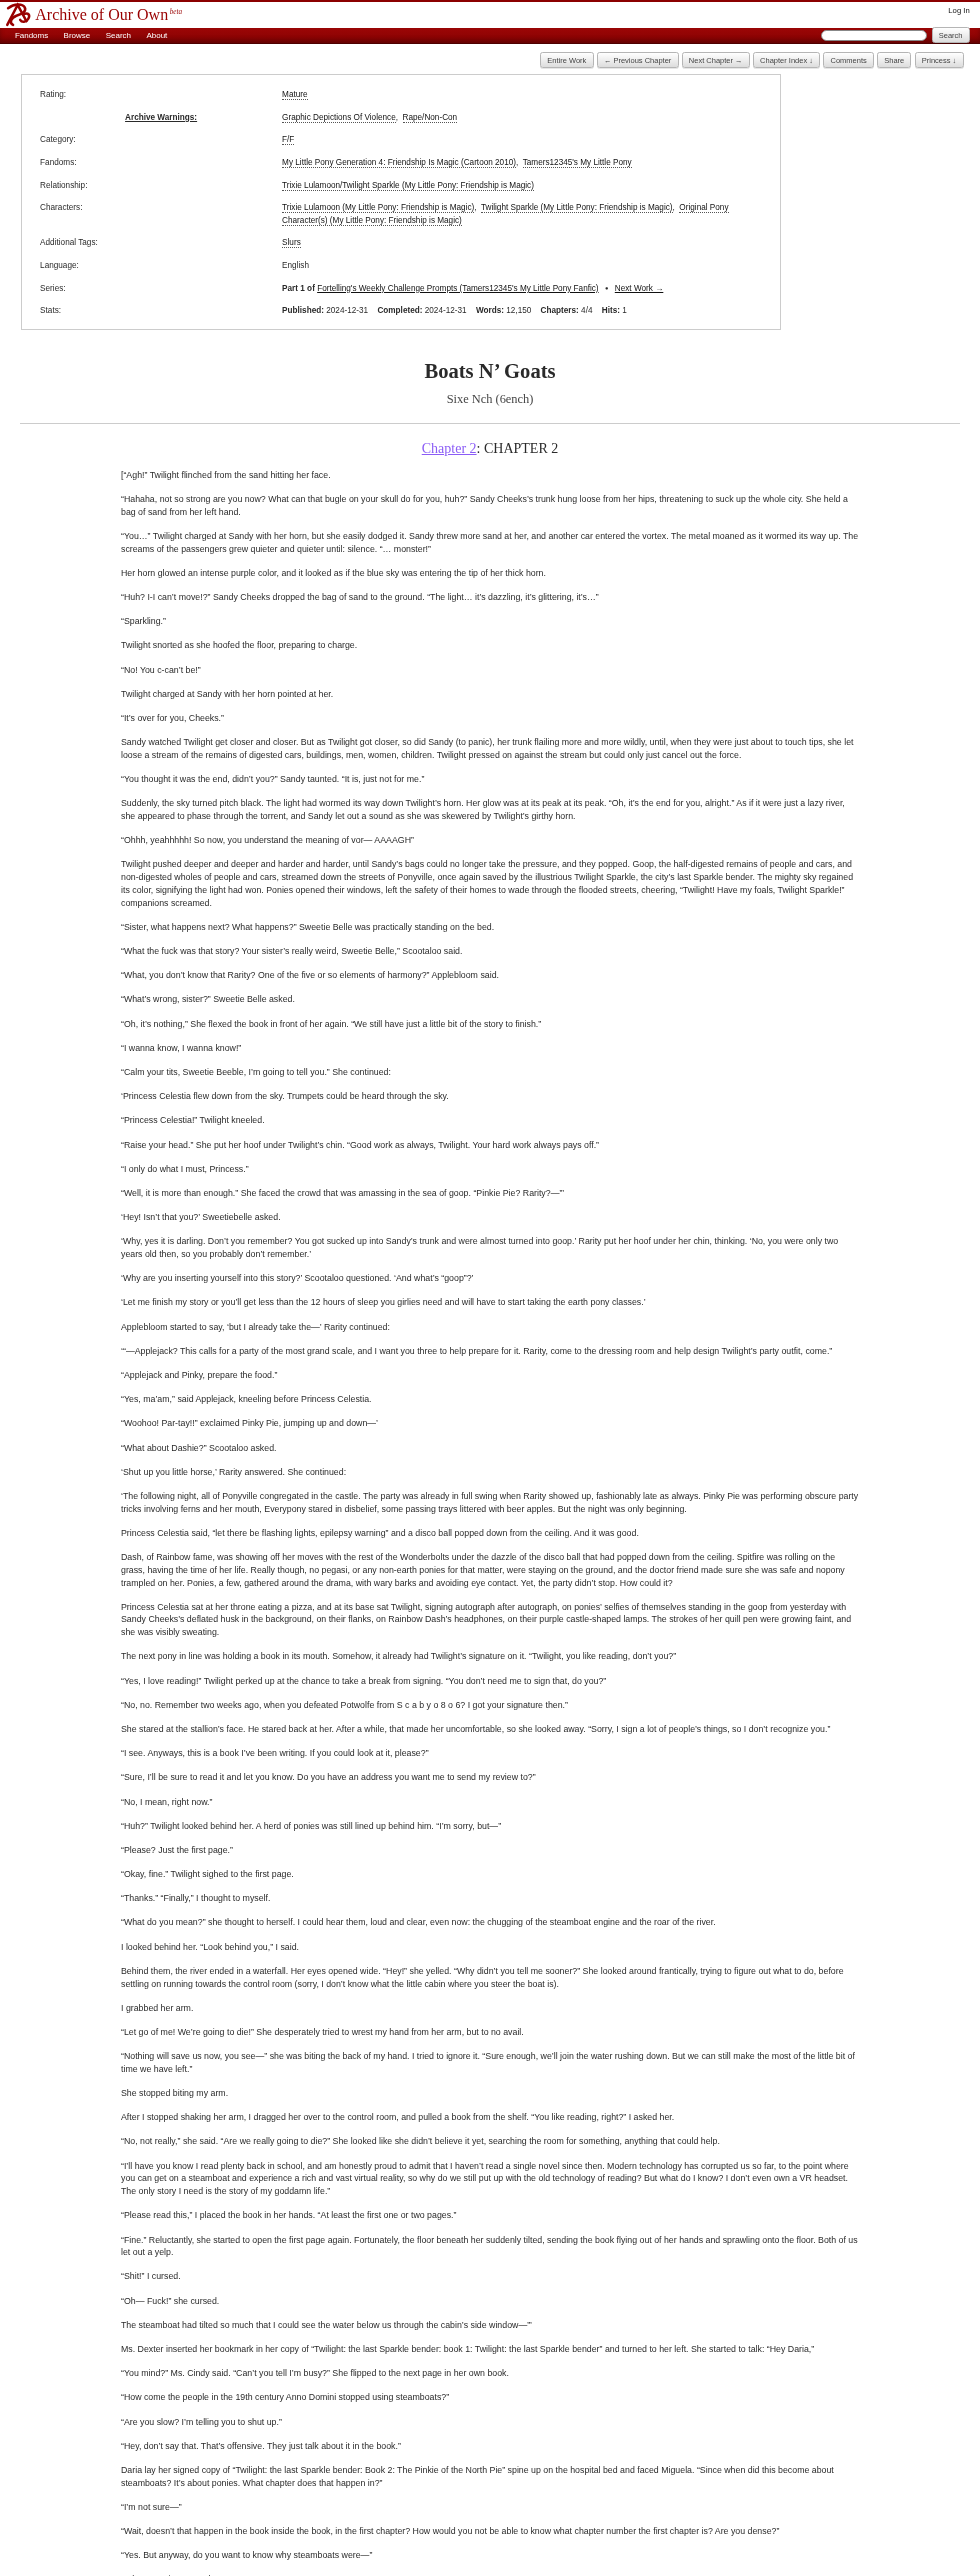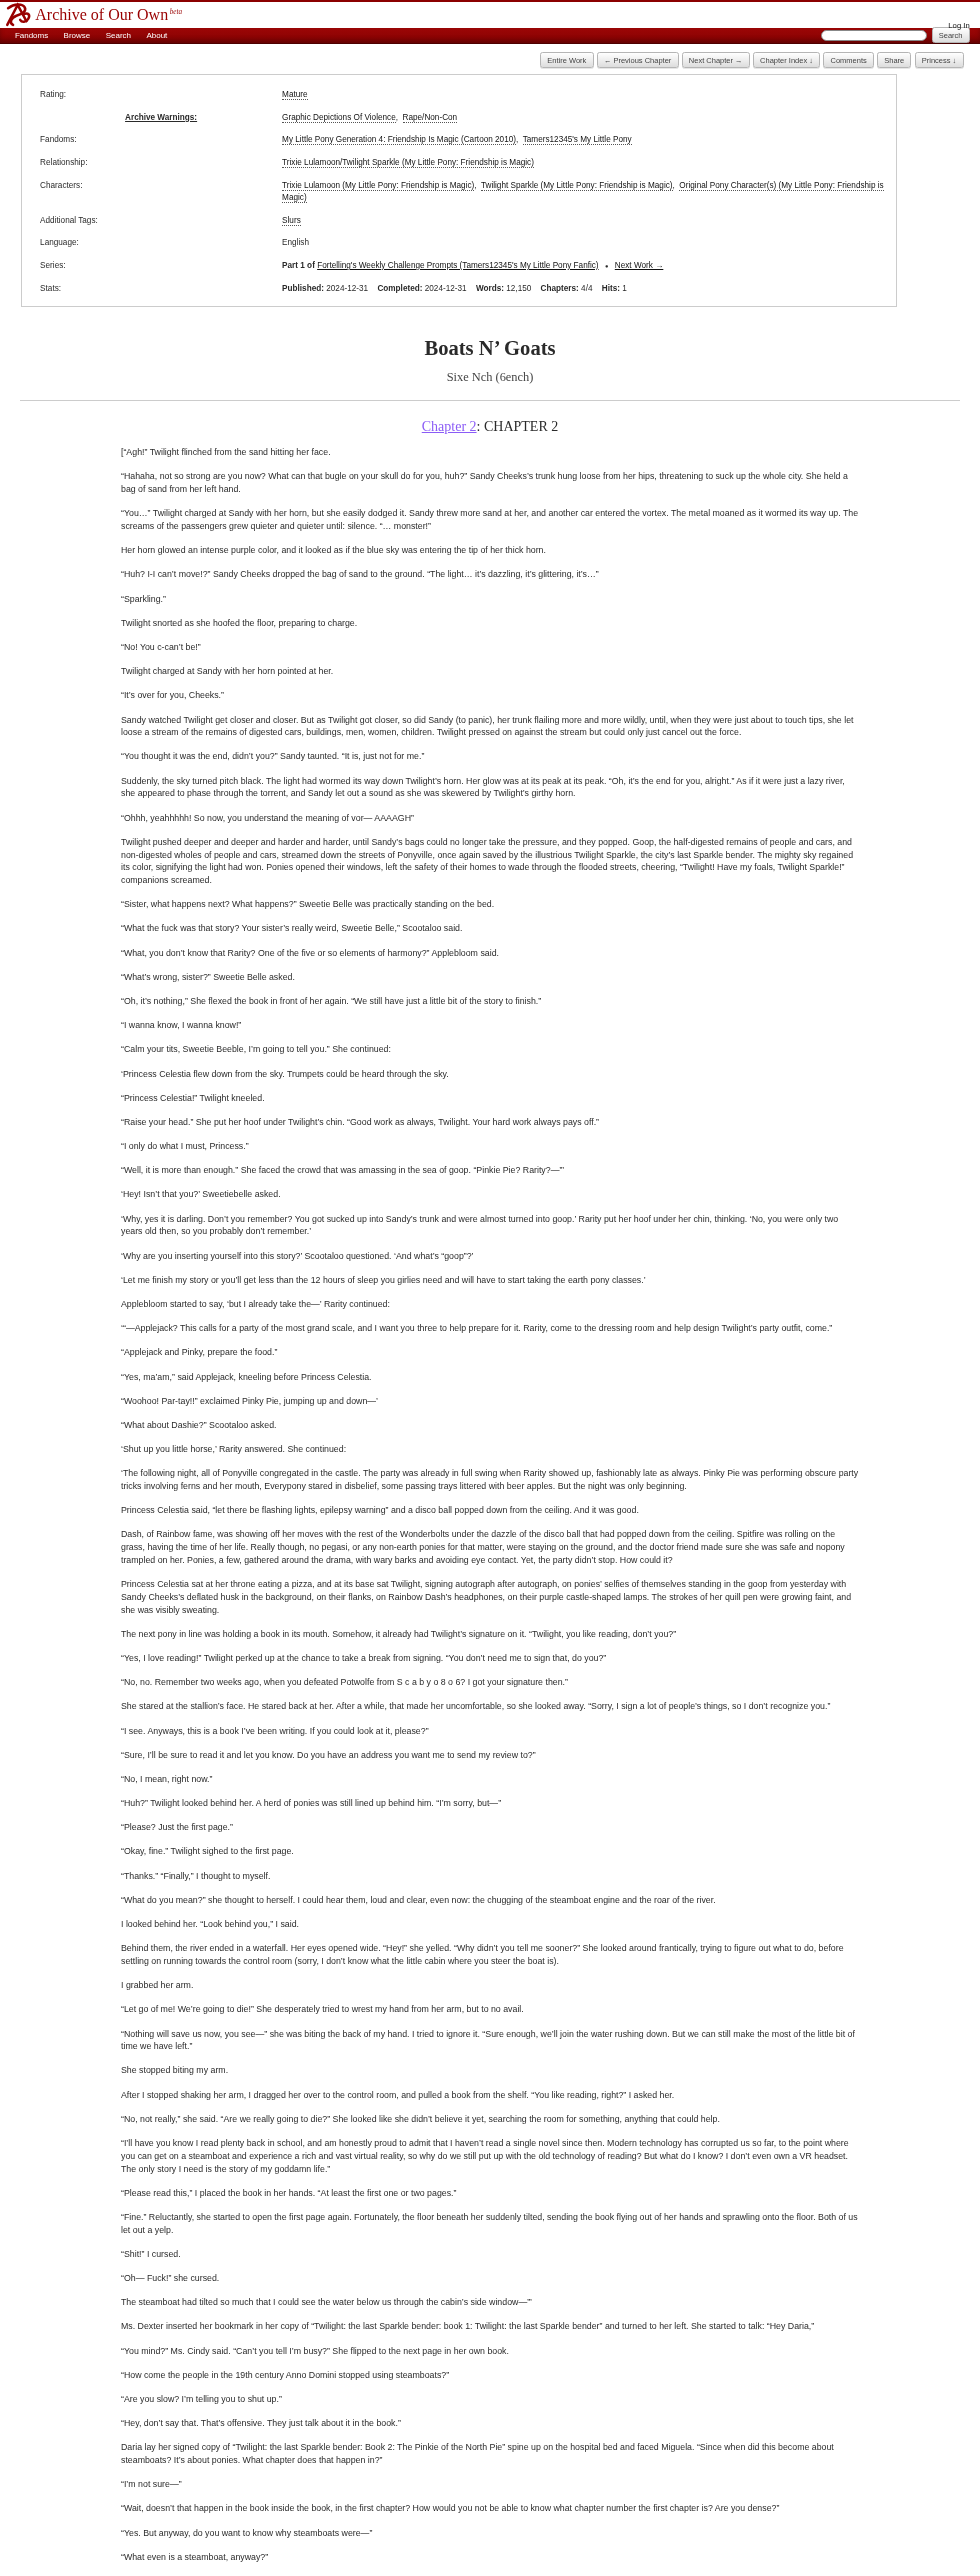--- a/index.html
+++ b/index.html
@@ -8,39 +8,39 @@
   body { width:980px; }
   a { cursor:pointer; }
 
   
   .top-border { height:1.5px; background:#8b0000; }
   .masthead { position:relative; height:26px; display:flex; align-items:center; padding:1px 5.2px 0; }
   .logo { margin-right:3.1px; }
   .site-title { font-family:"Liberation Serif","DejaVu Serif",serif; color:#990000;
     font-size:16px; text-decoration:none; }
   .site-title sup { font-style:italic; font-size:7.2px; margin-left:1.5px; }
-  .login-link { position:absolute; right:10.3px; top:19px; color:#111; font-size:7.7px; text-decoration:none; }
+  .login-link { position:absolute; right:10.3px; top:4px; color:#111; font-size:7.7px; text-decoration:none; }
 
   .primary-nav { background:#8f0404; background:linear-gradient(#9d0606,#840202);
     border-bottom:1px solid #4d0000; height:16.5px; display:flex; align-items:center; padding:0 7.2px;
     box-shadow: inset 0 -3.1px 5.2px rgba(0,0,0,.25); gap: 20px; }
   .primary-nav a.navlink { color:#fff; text-decoration:none; font-size:8px; margin:0 7.7px; }
   .nav-spacer { flex:1; }
   .nav-search { display:flex; align-items:center; gap:4.1px; padding-right:3.1px; }
   .nav-search input { width:106px; height:11.3px; border:0.5px solid #888; border-radius:5.7px; padding:1px 6.2px; font-size:6.7px; }
   .btn { display:inline-block; padding:2.6px 6.2px; font-size:7.5px; color:#444;
     background:linear-gradient(#ffffff,#dddddd); border:0.5px solid #b5b5b5; border-radius:2.6px;
     text-decoration:none; box-shadow:0 0.5px 0.5px rgba(0,0,0,.2); white-space:nowrap; }
 
   
   .chapter-nav-top { text-align:right; padding:8.2px 16.5px 5.2px 0; }
   .chapter-nav-top .btn { margin-left:3.1px; }
 
   
-  .work-meta { margin-left:20.6px; width:876px; border:0.5px solid #ccc; padding:9.3px 0 6.2px; }
+  .work-meta { margin-left:20.6px; width:760px; border:0.5px solid #ccc; padding:9.3px 0 6.2px; }
   .meta-row { display:grid; grid-template-columns:242px 1fr; padding:5.2px 10.3px 5.2px 18.5px; font-size:8.2px; line-height:1.5; }
   .meta-label { color:#2a2a2a; }
   .meta-label.warn { font-weight:bold; text-decoration:underline;text-align:center; }
   a.tag { color:#111; text-decoration:none; border-bottom:0.5px dotted #555; }
   .sep { white-space:pre; }
   .series-prefix { font-weight:bold; }
   a.series-link { color:#111; text-decoration:underline; }
   .series-bullet { margin:0 4.1px; font-size:5.7px; vertical-align:0.5px; }
   .stat { margin-right:9.3px; }
   .stat-k { font-weight:bold; }
@@ -102,20 +102,26 @@
       <span class="meta-label">Rating:</span>
       <span>
         
       <span><a class="tag">Mature</a></span></span>
     </div>
     <div class="meta-row">
       <span class="meta-label warn">Archive Warnings:</span>
       <span>
         
       <span><a class="tag">Graphic Depictions Of Violence</a><span class="sep">,  </span></span><span><a class="tag">Rape/Non-Con</a></span></span>
+    </div>
+    <div class="meta-row">
+      <span class="meta-label">Category:</span>
+      <span>
+        
+      <span><a class="tag">F/F</a></span></span>
     </div>
     <div class="meta-row">
       <span class="meta-label">Fandoms:</span>
       <span>
         
       <span><a class="tag">My Little Pony Generation 4: Friendship Is Magic (Cartoon 2010)</a><span class="sep">,  </span></span><span><a class="tag">Tamers12345's My Little Pony</a></span></span>
     </div>
     <div class="meta-row">
       <span class="meta-label">Relationship:</span>
       <span>

